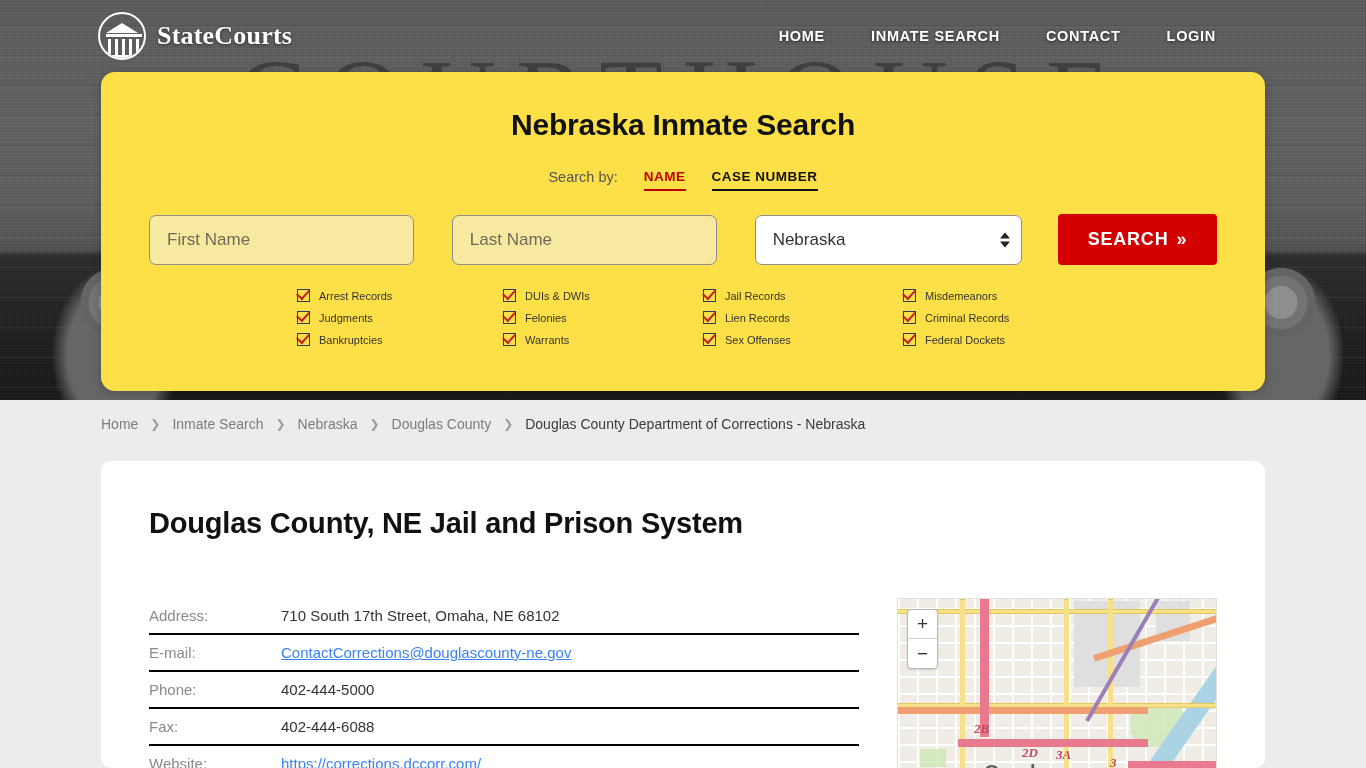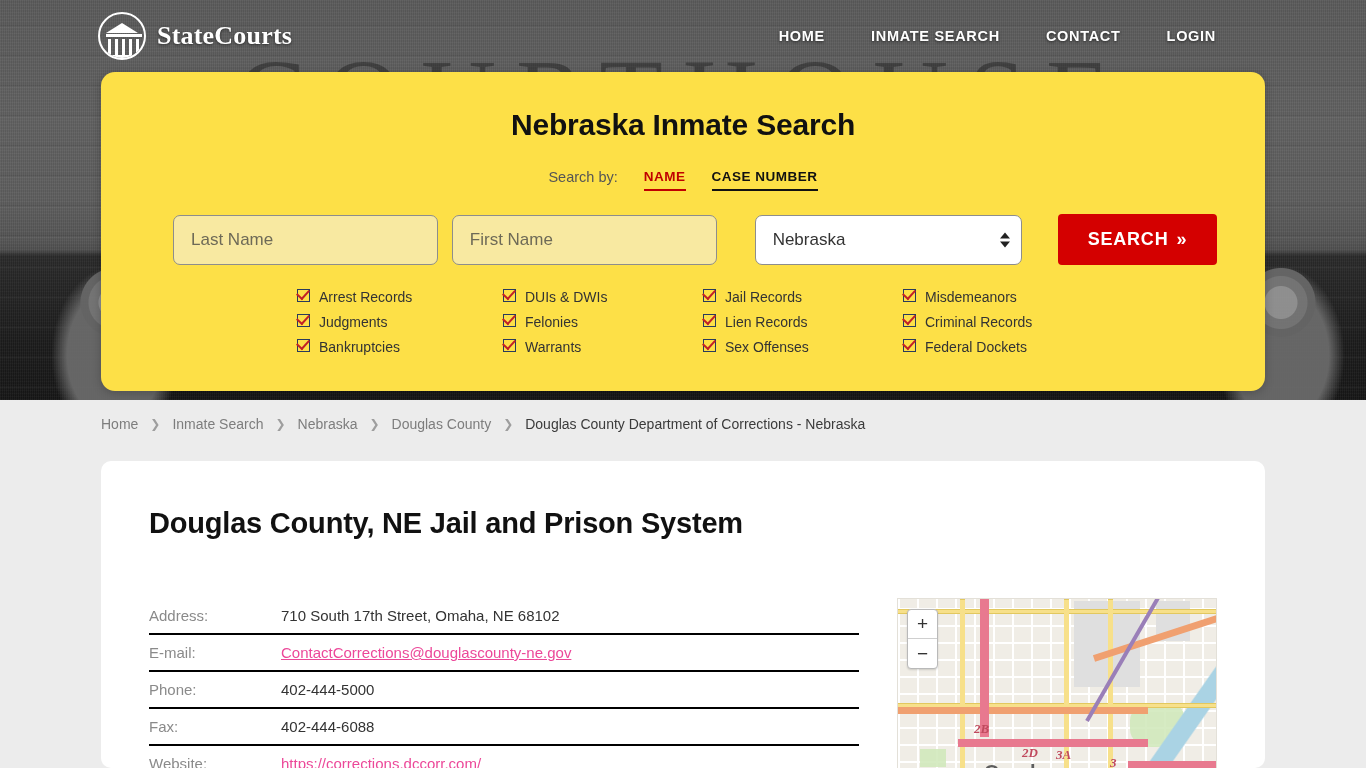--- a/index.html
+++ b/index.html
@@ -261,23 +261,23 @@
   .checks {
     display: grid;
     grid-template-columns: 206px 200px 200px 200px;
     justify-content: center;
     row-gap: 9px;
     margin-top: 24px;
     padding-left: 34px;
   }
   .chk {
     display: flex;
-    align-items: flex-start;
+    align-items: center;
     gap: 9px;
-    font-size: 14px;
+    font-size: 11px;
     color: #333;
     cursor: pointer;
   }
   .chk-box {
     position: relative;
     width: 13px; height: 13px;
     border: 1.3px solid #2a3b5c;
     flex: 0 0 auto;
   }
   .chk-box::after {
@@ -327,21 +327,21 @@
   .info-table { width: 710px; border-collapse: collapse; }
   .info-table tr { border-top: 2px solid #000000; }
   .info-table tr:first-child { border-top: none; }
   .info-table td {
     padding: 9px 0;
     font-size: 15px;
     vertical-align: middle;
   }
   .info-table td.k { width: 132px; color: #8a8a8a; }
   .info-table td.v { color: #333; }
-  .info-table td.v a { color: #ec4899; text-decoration: underline; cursor: pointer; }
+  .info-table td.v a { color: #3b82f6; text-decoration: underline; cursor: pointer; }
 
   
   .map {
     position: relative;
     width: 320px;
     height: 183px;
     overflow: hidden;
     background: #f2efe9;
     border: 1px solid #e3e0d8;
     flex: 0 0 auto;
@@ -474,22 +474,22 @@
   <div class="search-card">
     <h1 class="search-title">Nebraska Inmate Search</h1>
 
     <div class="searchby">
       <span class="searchby-label">Search by:</span>
       <span class="tab active">NAME</span>
       <span class="tab">CASE NUMBER</span>
     </div>
 
     <div class="form-row">
+      <input class="field first" placeholder="First Name" style="">
       <input class="field last" placeholder="Last Name" style="">
-      <input class="field first" placeholder="First Name" style="">
       <div class="select-wrap">
         <div class="select-box">Nebraska</div>
         <span class="spin">
           <i class="up"></i>
             <i class="down"></i>
         </span>
       </div>
       <button class="search-btn">
         <span>SEARCH</span>
         <span class="chev">»</span>

